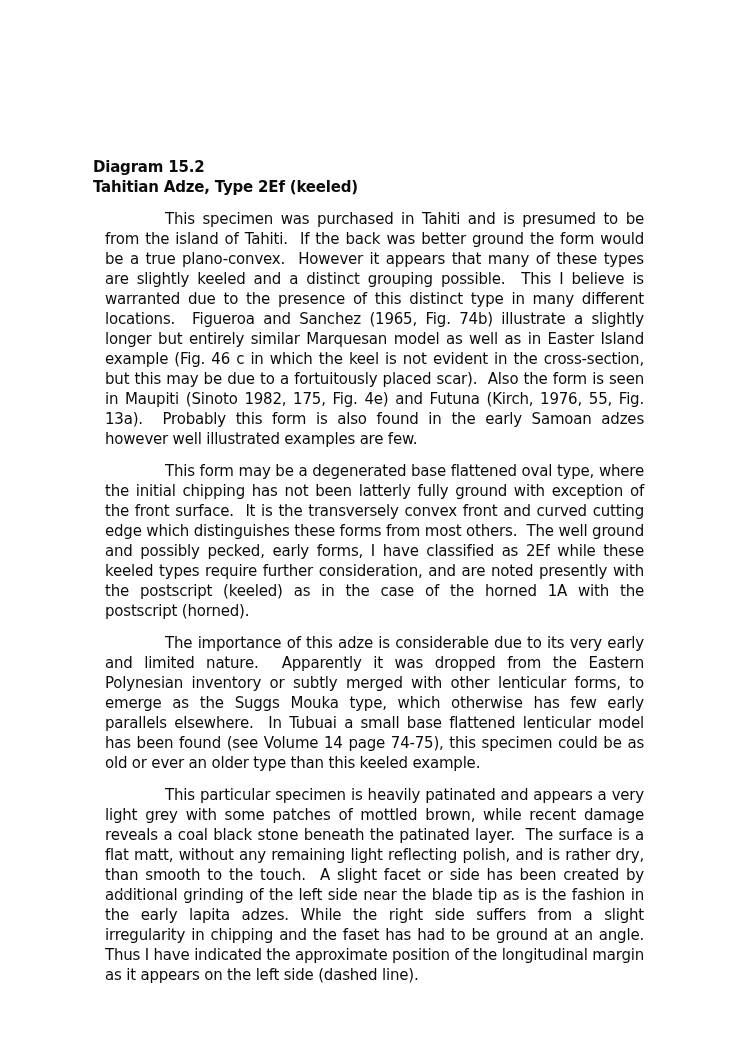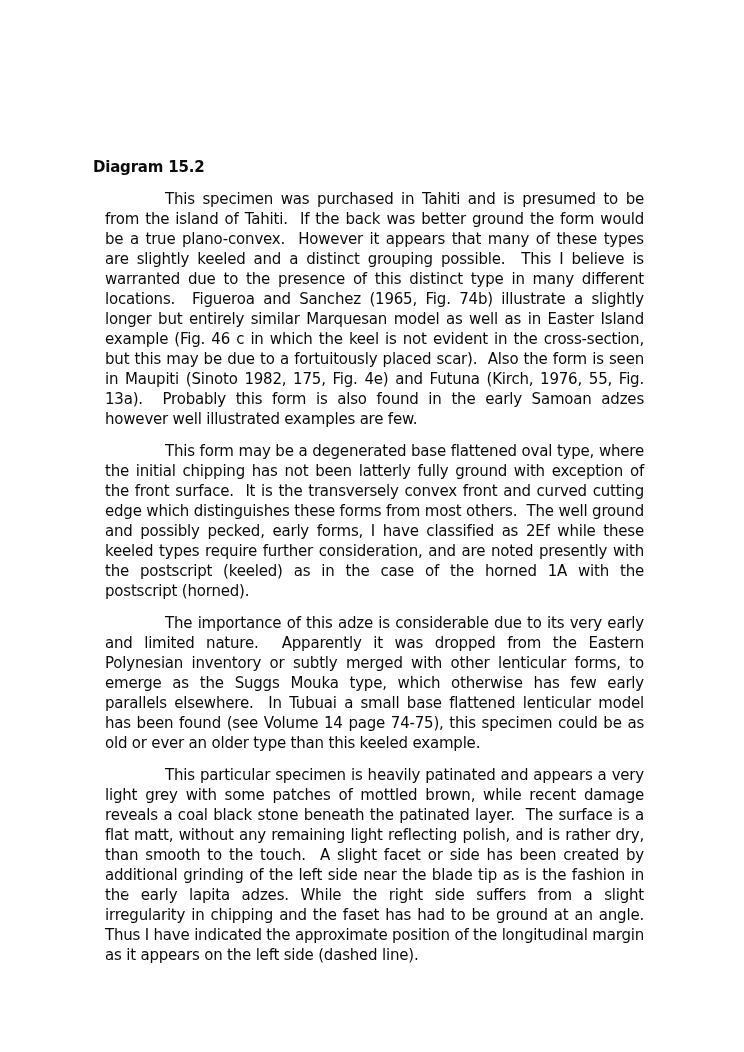--- a/index.html
+++ b/index.html
@@ -44,20 +44,21 @@
     border-radius: 50%;
   }
 </style>
 </head>
 <body>
 
 <div class="page">
 
   <div class="heading">
     <div class="heading-line">Diagram 15.2</div>
+    <div class="heading-line">Tahitian Adze, Type 2Ef (keeled)</div>
   </div>
 
   <p class="para">This specimen was purchased in Tahiti and is presumed to be from the island of Tahiti.  If the back was better ground the form would be a true plano-convex.  However it appears that many of these types are slightly keeled and a distinct grouping possible.  This I believe is warranted due to the presence of this distinct type in many different locations.  Figueroa and Sanchez (1965, Fig. 74b) illustrate a slightly longer but entirely similar Marquesan model as well as in Easter Island example (Fig. 46 c in which the keel is not evident in the cross-section, but this may be due to a fortuitously placed scar).  Also the form is seen in Maupiti (Sinoto 1982, 175, Fig. 4e) and Futuna (Kirch, 1976, 55, Fig. 13a).  Probably this form is also found in the early Samoan adzes however well illustrated examples are few.</p>
 
   <p class="para">This form may be a degenerated base flattened oval type, where the initial chipping has not been latterly fully ground with exception of the front surface.  It is the transversely convex front and curved cutting edge which distinguishes these forms from most others.  The well ground and possibly pecked, early forms, I have classified as 2Ef while these keeled types require further consideration, and are noted presently with the postscript (keeled) as in the case of the horned 1A with the postscript (horned).</p>
 
   <p class="para">The importance of this adze is considerable due to its very early and limited nature.  Apparently it was dropped from the Eastern Polynesian inventory or subtly merged with other lenticular forms, to emerge as the Suggs Mouka type, which otherwise has few early parallels elsewhere.  In Tubuai a small base flattened lenticular model has been found (see Volume 14 page 74-75), this specimen could be as old or ever an older type than this keeled example.</p>
 
   <p class="para">This particular specimen is heavily patinated and appears a very light grey with some patches of mottled brown, while recent damage reveals a coal black stone beneath the patinated layer.  The surface is a flat matt, without any remaining light reflecting polish, and is rather dry, than smooth to the touch.  A slight facet or side has been created by additional grinding of the left side near the blade tip as is the fashion in the early lapita adzes. While the right side suffers from a slight irregularity in chipping and the faset has had to be ground at an angle.  Thus I have indicated the approximate position of the longitudinal margin as it appears on the left side (dashed line).</p>
 

